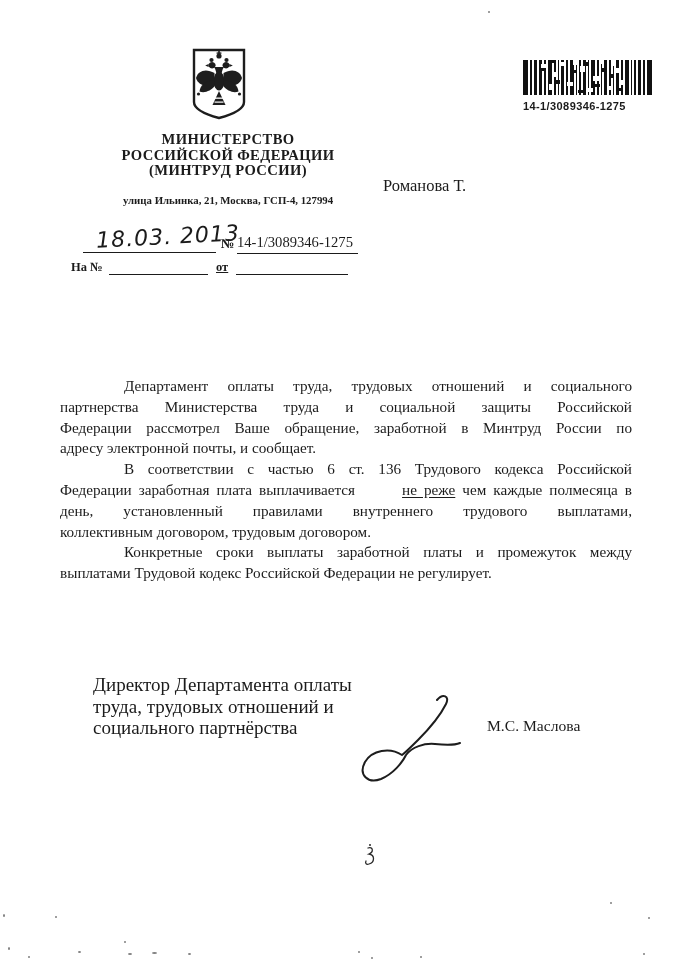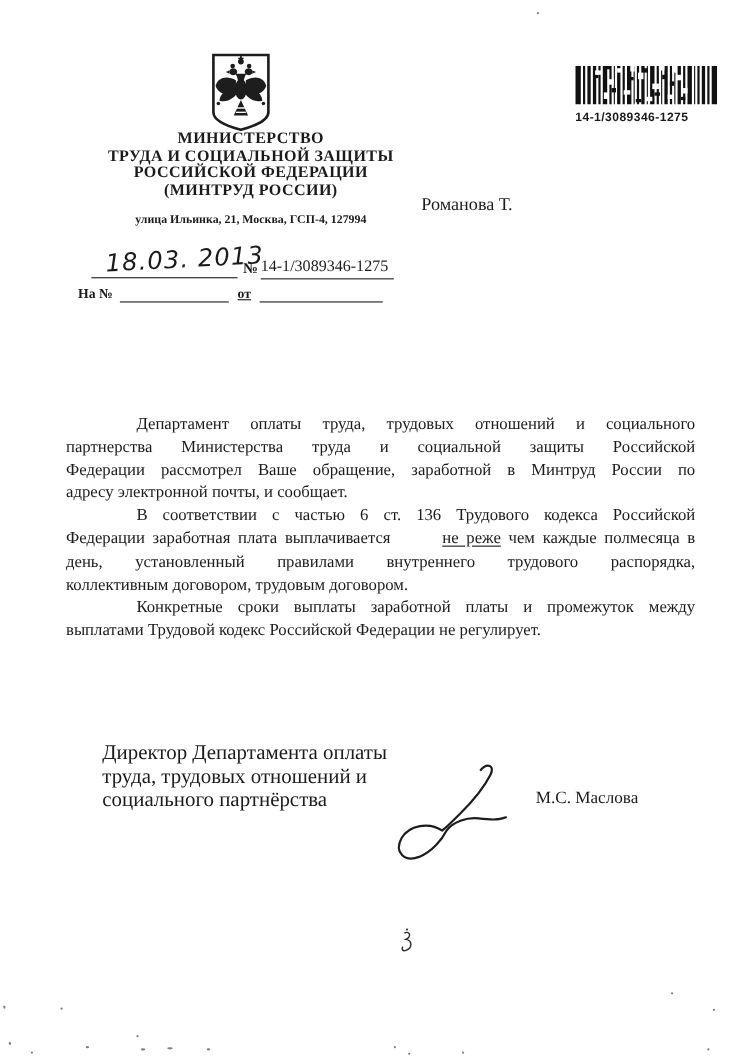--- a/index.html
+++ b/index.html
@@ -3,21 +3,21 @@
 <meta charset="utf-8">
 <style>
   html,body{margin:0;padding:0;background:#e8e8e8;}
   .page{
     position:relative;width:673px;height:960px;background:#ffffff;
     font-family:"Liberation Serif", serif;color:#1b1b1b;overflow:hidden;
     margin:0 auto;
   }
   
   .emblem{position:absolute;left:190px;top:47px;width:58px;height:74px;}
-  .ministry{position:absolute;left:68px;top:119px;width:320px;text-align:center;
+  .ministry{position:absolute;left:68px;top:132px;width:320px;text-align:center;
     font-weight:bold;font-size:14.6px;line-height:15.6px;letter-spacing:.4px;}
   .contact{position:absolute;left:68px;top:194px;width:320px;text-align:center;
     font-weight:bold;font-size:10.8px;line-height:13px;}
   .addressee{position:absolute;left:383px;top:176px;font-size:16.5px;}
   
   .barcode-wrap{position:absolute;left:523px;top:60px;width:129px;}
   .barcode-label{font-family:"Liberation Sans", sans-serif;font-weight:bold;
     font-size:11px;letter-spacing:.4px;margin-top:1px;}
   
   .date-rule{position:absolute;left:83px;top:231px;width:133px;height:21px;
@@ -79,21 +79,20 @@
         <rect x="23" y="50.5" width="12" height="1.3" fill="#ffffff"></rect>
         <rect x="24.5" y="54.5" width="9" height="1.2" fill="#ffffff"></rect>
         <circle cx="8.5" cy="47" r="1.6"></circle>
         <circle cx="49.5" cy="47" r="1.6"></circle>
       </g>
     </svg>
   </div>
 
   <div class="ministry">
     <div>МИНИСТЕРСТВО</div>
-    <div>ТРУДА И СОЦИАЛЬНОЙ ЗАЩИТЫ</div>
     <div>РОССИЙСКОЙ ФЕДЕРАЦИИ</div>
     <div>(МИНТРУД РОССИИ)</div>
   </div>
 
   <div class="contact">
     <div>улица Ильинка, 21, Москва, ГСП-4, 127994</div>
   </div>
 
   <div class="addressee">Романова Т.</div>
 
@@ -170,21 +169,21 @@
   <div class="ot">от</div>
   <div class="reply-rule-2"></div>
 
   <div class="letter-body">
       <div class="bodyline indent"><span>Департамент оплаты труда, трудовых отношений и социального</span></div>
       <div class="bodyline"><span>партнерства Министерства труда и социальной защиты Российской</span></div>
       <div class="bodyline"><span>Федерации рассмотрел Ваше обращение, заработной в Минтруд России по</span></div>
       <div class="bodyline lastline"><span>адресу электронной почты, и сообщает.</span></div>
       <div class="bodyline indent"><span>В соответствии с частью 6 ст. 136 Трудового кодекса Российской</span></div>
       <div class="bodyline"><span>Федерации заработная плата выплачивается </span><span class="u">не реже</span><span> чем каждые полмесяца в</span></div>
-      <div class="bodyline"><span>день, установленный правилами внутреннего трудового распорядка,</span></div>
+      <div class="bodyline"><span>день, установленный правилами внутреннего трудового выплатами,</span></div>
       <div class="bodyline lastline"><span>коллективным договором, трудовым договором.</span></div>
       <div class="bodyline indent"><span>Конкретные сроки выплаты заработной платы и промежуток между</span></div>
       <div class="bodyline lastline"><span>выплатами Трудовой кодекс Российской Федерации не регулирует.</span></div>
     </div>
 
   <div class="sig-title">
     <div>Директор Департамента оплаты</div>
     <div>труда, трудовых отношений и</div>
     <div>социального партнёрства</div>
   </div>

